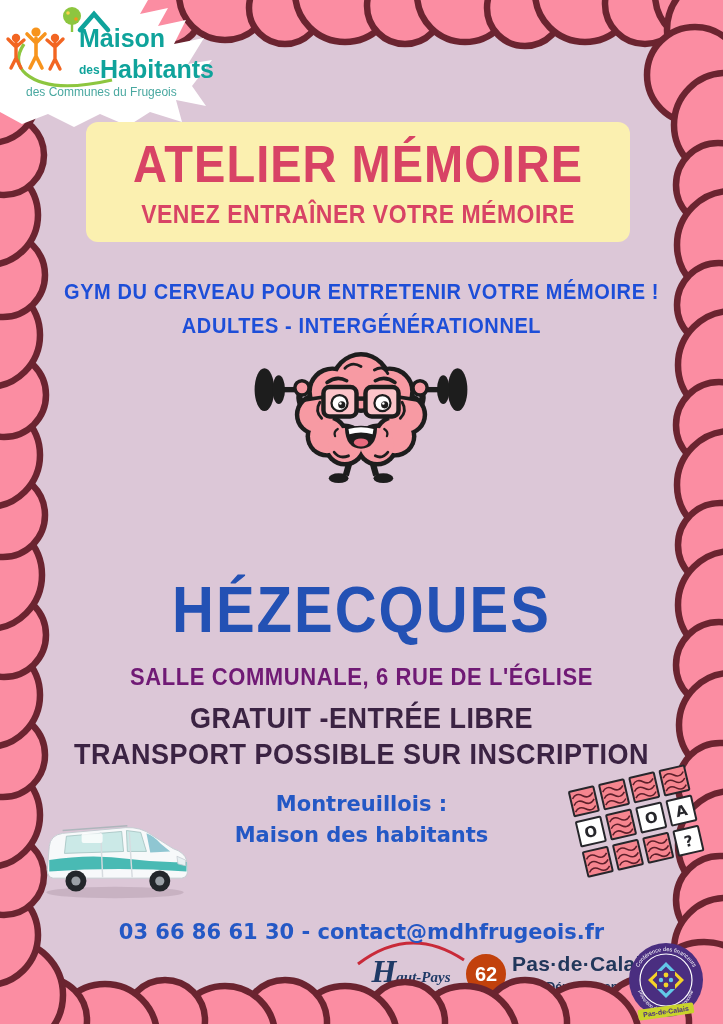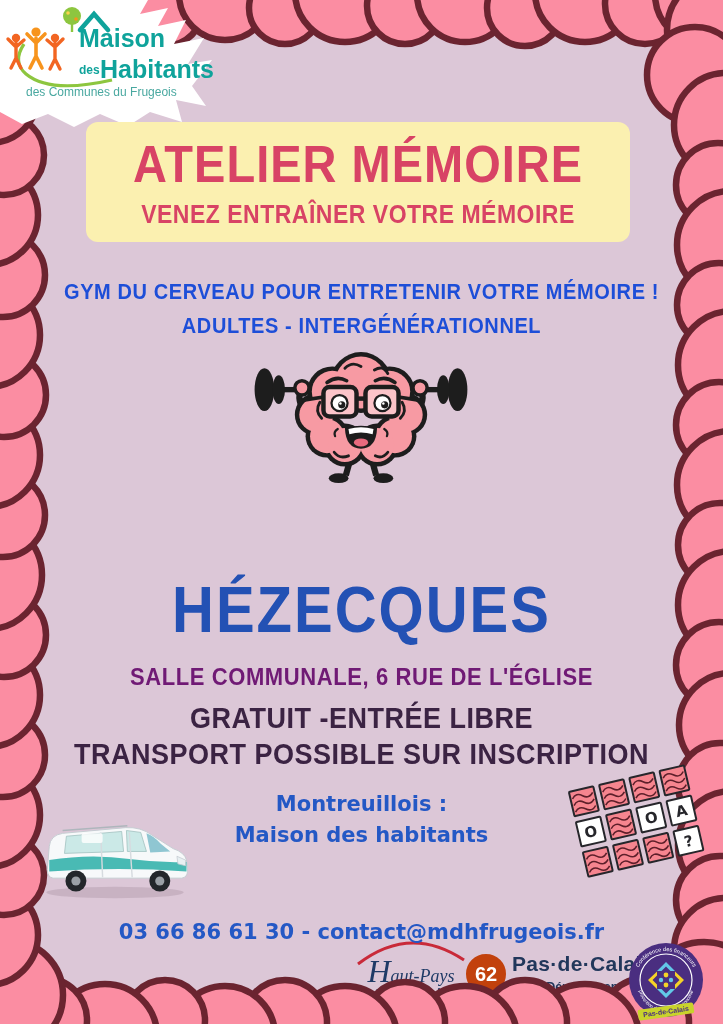--- a/index.html
+++ b/index.html
@@ -50,21 +50,21 @@
   .tile-pink{background:#F6858F;}
   .tile-letter{background:#FFFFFF;color:#26262B;font-weight:700;font-size:15px;
                display:flex;align-items:center;justify-content:center;
                font-family:"DejaVu Sans",sans-serif;}
   .tile-pink svg{display:block;width:100%;height:100%;}
 
   
   #footer-left-group{left:336px;top:944px;width:290px;height:70px;}
   #hautpays{position:absolute;left:0;top:0;width:150px;text-align:center;color:#1F3A66;}
   #hautpays-arc{position:absolute;left:8px;top:-12px;}
-  #hp-line1{font-family:"Liberation Serif",serif;font-style:italic;font-weight:400;font-size:18px;line-height:22px;margin-top:16px;}
+  #hp-line1{font-family:"Liberation Serif",serif;font-style:italic;font-weight:700;font-size:15px;line-height:22px;margin-top:16px;}
   #hp-line1::first-letter{font-size:32px;}
   #hp-line2{font-family:"Liberation Serif",serif;font-style:italic;font-weight:700;font-size:17px;line-height:16px;}
   #hp-line3{color:#D4333F;font-size:8.5px;font-weight:700;letter-spacing:.4px;margin-top:2px;}
   #dept62{position:absolute;left:128px;top:8px;width:40px;height:40px;border-radius:50%;
           background:#c2410c;color:#fff;font-weight:800;font-size:20px;
           display:flex;align-items:center;justify-content:center;border:2px solid #DCC7D7;}
   #deptname{position:absolute;left:176px;top:8px;color:#21375B;white-space:nowrap;}
   #deptname-main{font-size:21px;font-weight:800;letter-spacing:.3px;}
   #dept-tagline{margin-top:1px;}
   #dept-tagline-script{font-family:"Liberation Serif",serif;font-style:italic;font-weight:700;font-size:16px;}

